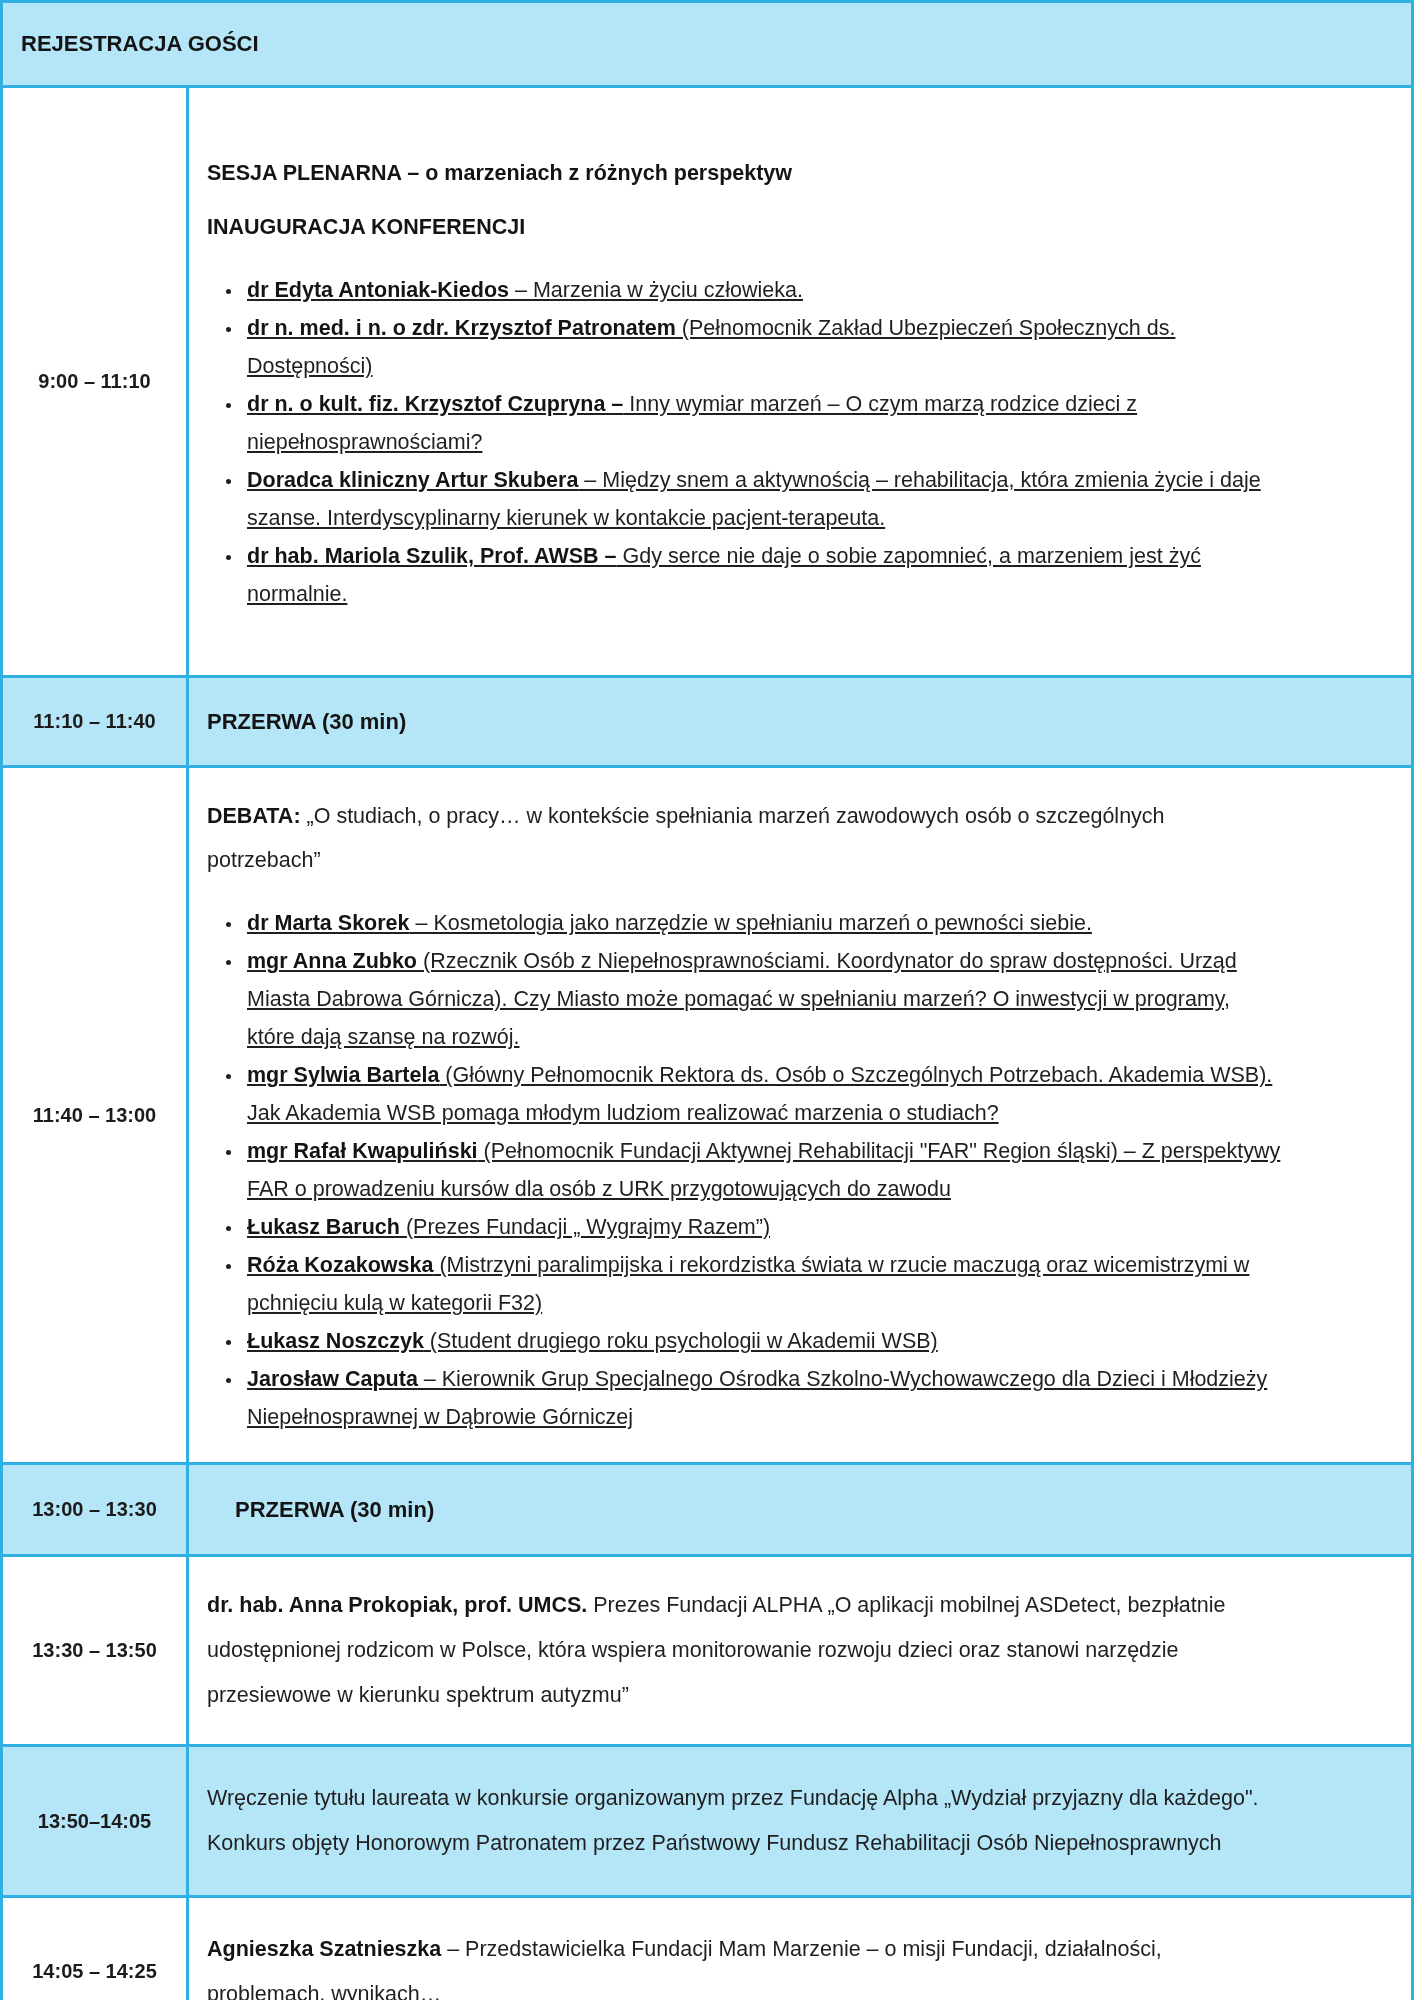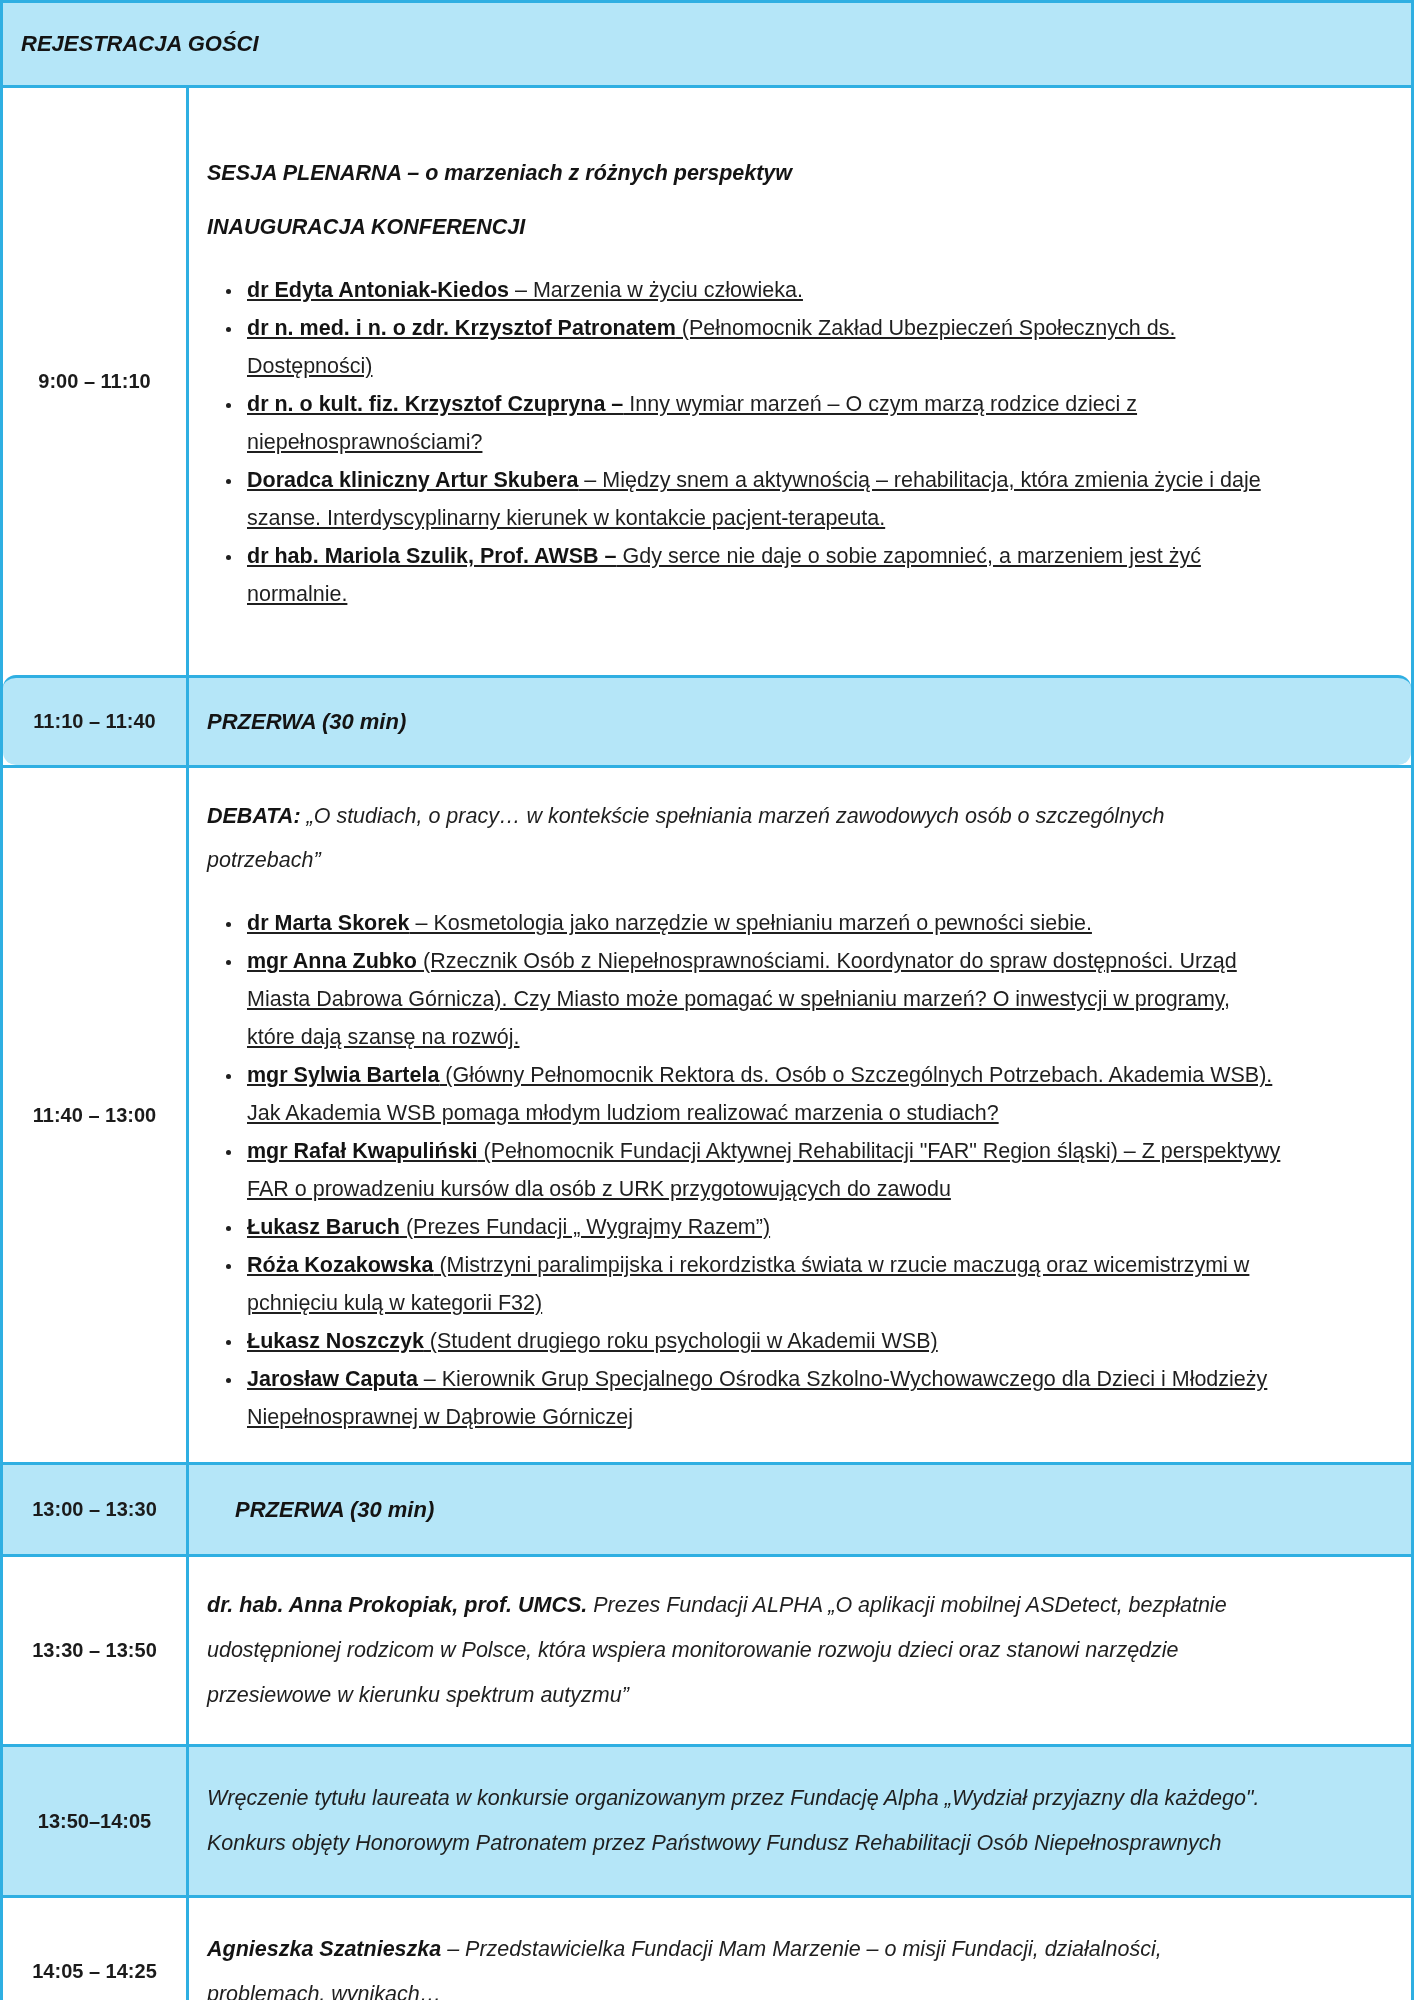--- a/index.html
+++ b/index.html
@@ -24,21 +24,21 @@
   }
   .row{
     display:flex;
     border-top:3px solid var(--border);
     background:#ffffff;
   }
   .row:first-child{border-top:none;}
   .row.hl{background:var(--hl);}
   .row:nth-child(1){min-height:81px;}
   .row:nth-child(2){min-height:590px;}
-  .row:nth-child(3){min-height:90px;border-radius:13px;}
+  .row:nth-child(3){min-height:90px;}
   .row:nth-child(4){min-height:685px;}
   .row:nth-child(5){min-height:92px;gap:28px;}
   .row:nth-child(6){min-height:152px;}
   .row:nth-child(7){min-height:151px;}
   .row:nth-child(8){min-height:150px;}
   .time-cell{
     flex:0 0 186px;
     border-right:3px solid var(--border);
     display:flex;
     align-items:center;
@@ -51,21 +51,21 @@
     white-space:nowrap;
     color:#1b1b1b;
   }
   .content-cell{
     flex:1;
     display:flex;
     flex-direction:column;
     justify-content:center;
     padding:26px 128px 26px 18px;
   }
-  p.para{margin:0;font-style:italic;}
+  p.para{margin:0;}
   p.title{font-size:22px;font-weight:700;line-height:30px;}
   p.heading{font-size:21.5px;line-height:44px;margin-bottom:10px;}
   p.body{font-size:21.5px;line-height:45px;}
   b{font-weight:700;color:#141414;}
   ul.speakers{
     margin:12px 0 0 0;
     padding:0 0 0 36px;
     list-style:disc outside;
     text-decoration:underline;
   }

